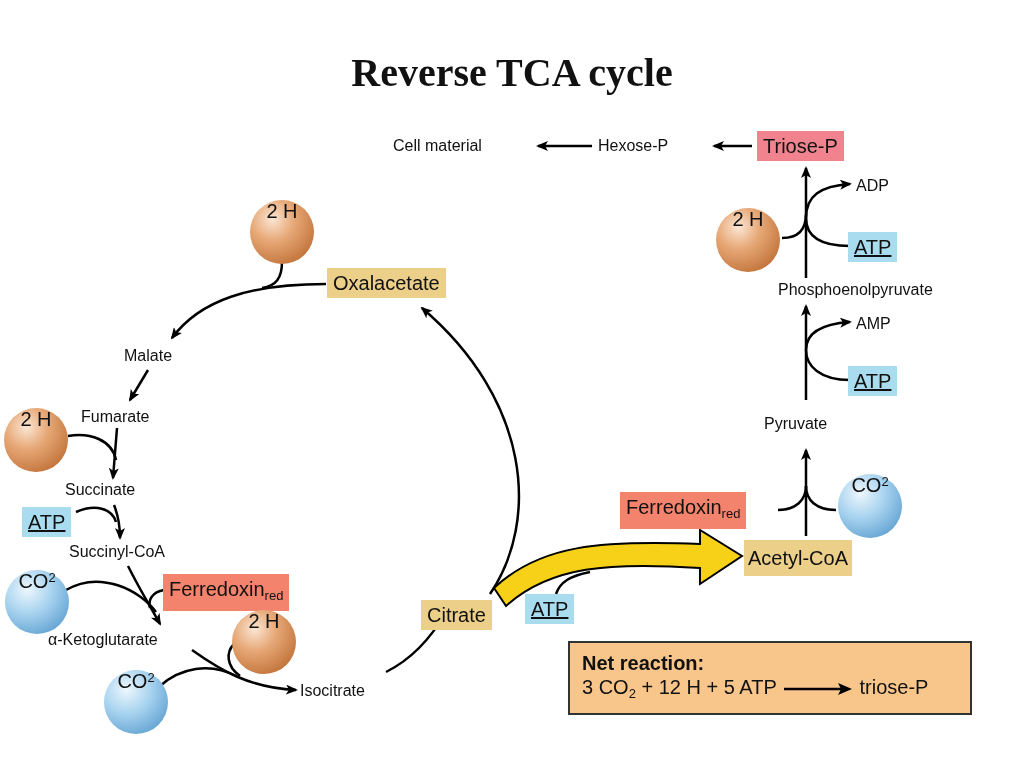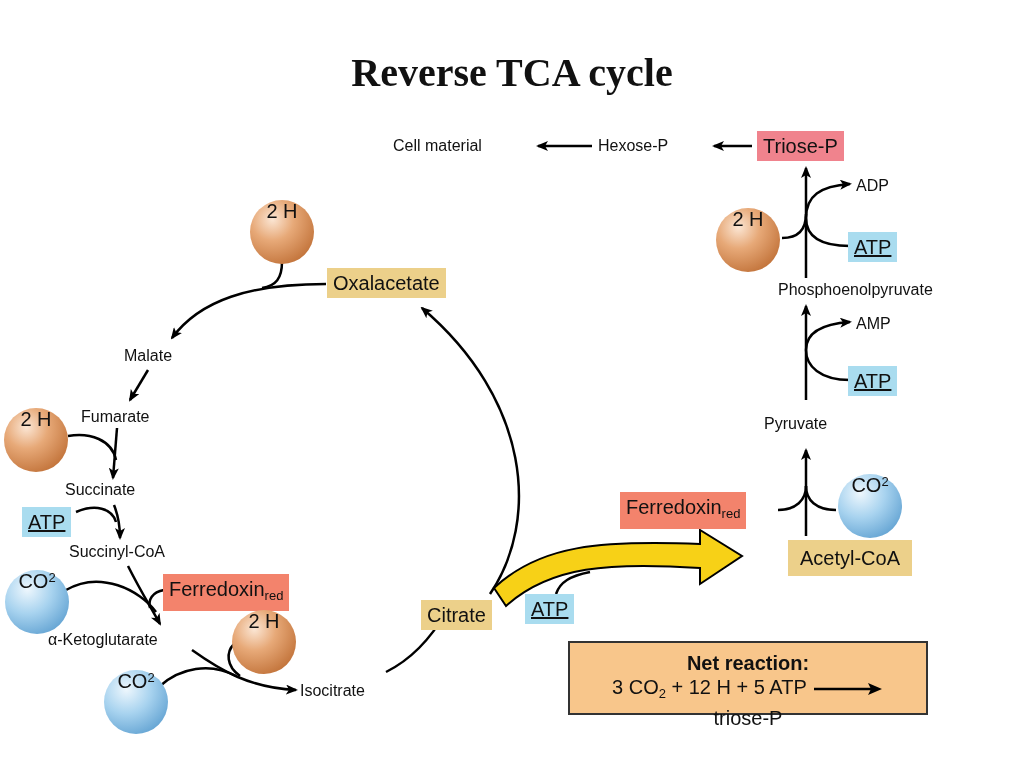--- a/index.html
+++ b/index.html
@@ -9,21 +9,21 @@
   .lbl{position:absolute;font-size:16px;line-height:24px;white-space:nowrap;}
   .box{position:absolute;font-size:20px;line-height:24px;padding:3px 6px;white-space:nowrap;}
   .yellow{background:#ecd08a;}
   .blue{background:#a9dcef;text-decoration:underline;}
   .red{background:#f3836c;}
   .pink{background:#f0838d;}
   .ball{position:absolute;border-radius:50%;display:flex;align-items:flex-start;justify-content:center;font-size:20px;}
   .h2{width:64px;height:64px;background:radial-gradient(circle at 35% 30%,#fbe6d4 0%,#e7a978 35%,#c2733a 80%,#a85e2a 100%);}
   .co2{width:64px;height:64px;background:radial-gradient(circle at 35% 30%,#eef7fd 0%,#a8d3ef 40%,#5d9fd0 85%,#4a8ac0 100%);}
   sub{font-size:13px;vertical-align:-4px;}
-  .net{position:absolute;left:568px;top:641px;width:360px;height:74px;background:#f8c68b;border:2px solid #333;box-sizing:border-box;padding:8px 12px;font-size:20px;line-height:24px;text-align:center;}
+  .net{position:absolute;left:568px;top:641px;width:404px;height:74px;background:#f8c68b;border:2px solid #333;box-sizing:border-box;padding:8px 12px;font-size:20px;line-height:24px;}
   .net .h{font-weight:bold;}
 </style>
 </head>
 <body>
 
 <div id="diagram">
   <svg width="1024" height="768" style="position:absolute;left:0;top:0">
     <defs>
       <marker id="ah" markerWidth="12" markerHeight="10" refX="10" refY="5" orient="auto" markerUnits="userSpaceOnUse">
         <path d="M0,0 L12,5 L0,10 L3,5 Z" fill="#000"></path>
@@ -77,21 +77,21 @@
     </div>
   <div class="lbl" style="left:778px;top:278px">Phosphoenolpyruvate</div>
   <div class="lbl" style="left:856px;top:312px">AMP</div>
   <div class="box blue" style="left:848px;top:366px">ATP</div>
   <div class="lbl" style="left:764px;top:412px">Pyruvate</div>
   <div class="box red" style="left:620px;top:492px"><span>Ferredoxin</span><sub>red</sub></div>
   <div class="ball co2" style="left:838px;top:474px">
       <span>CO</span>
       <sub>2</sub>
     </div>
-  <div class="box yellow" style="left:788px;top:540px;padding:6px 12px">Acetyl-CoA</div>
+  <div class="box yellow" style="left:744px;top:540px;padding:6px 4px">Acetyl-CoA</div>
 
   <div class="ball h2" style="left:250px;top:200px">
       <span>2 H</span>
     </div>
   <div class="box yellow" style="left:327px;top:268px">Oxalacetate</div>
   <div class="lbl" style="left:124px;top:344px">Malate</div>
   <div class="lbl" style="left:81px;top:405px">Fumarate</div>
   <div class="ball h2" style="left:4px;top:408px">
       <span>2 H</span>
     </div>

